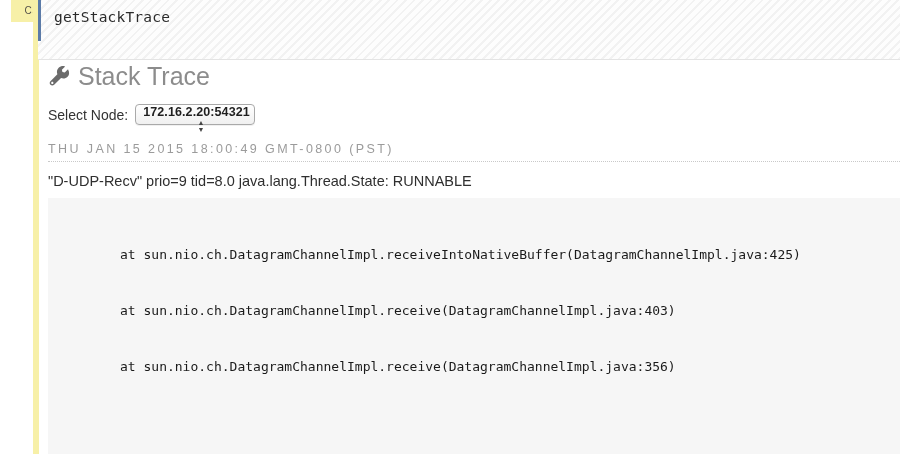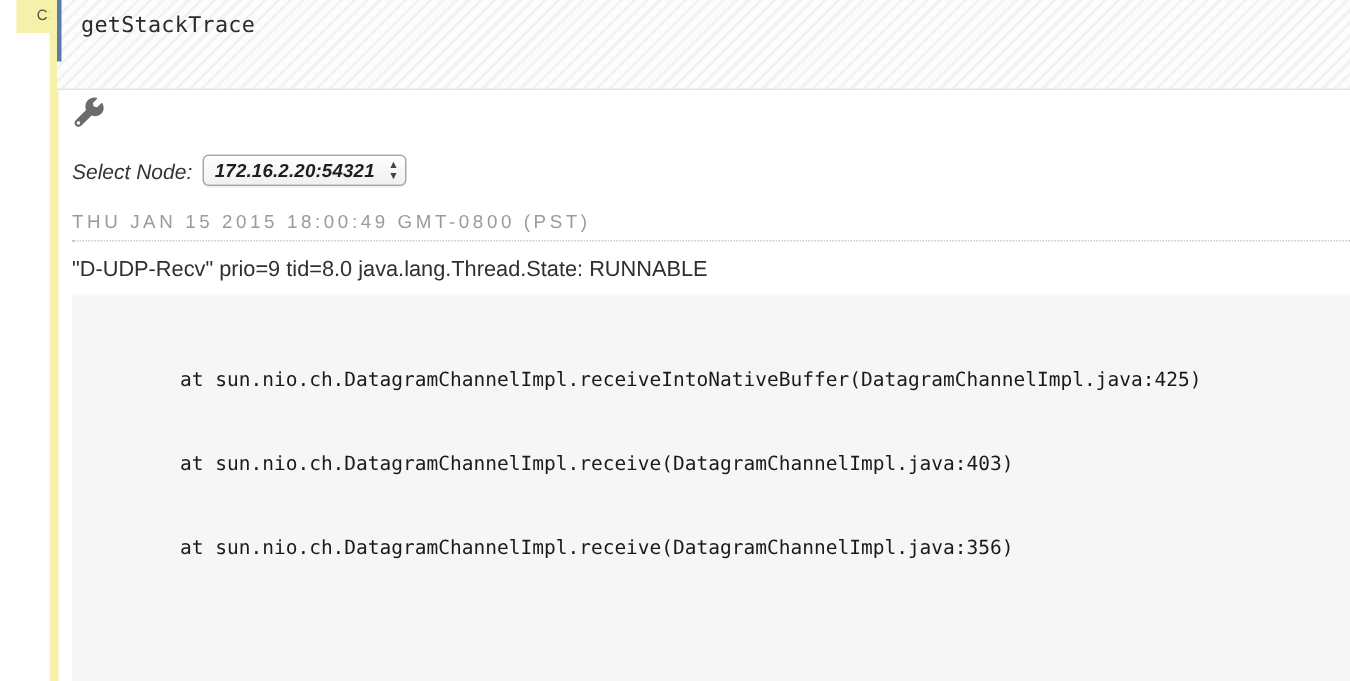--- a/index.html
+++ b/index.html
@@ -102,37 +102,37 @@
     flex: none;
   }
   .wrench-icon svg { display: block; }
 
   .node-row {
     margin-top: 15px;
     display: flex;
     align-items: center;
     font-size: 14px;
     color: #333333;
-    font-style: italic;
   }
   .node-label { margin-right: 7px; }
 
   .node-select {
     display: inline-flex;
     align-items: center;
     height: 19px;
     padding: 0 4px 0 7px;
     border: 1px solid #a9a9a9;
     border-radius: 4px;
     background: linear-gradient(to bottom, #ffffff 0%, #f0f0f0 100%);
     box-shadow: 0 1px 0 rgba(0,0,0,0.06);
     font-size: 12.5px;
     font-weight: bold;
     color: #1f1f1f;
     font-family: "Liberation Sans", sans-serif;
+    flex-direction: column;
   }
   .select-value { letter-spacing: 0.1px; }
   .stepper {
     display: inline-flex;
     flex-direction: column;
     align-items: center;
     justify-content: center;
     margin-left: 9px;
     line-height: 0;
   }
@@ -183,20 +183,21 @@
 </div>
 
 <div class="output">
 
   <h1 class="trace-heading">
     <span class="wrench-icon">
       <svg viewBox="0 0 24 24" width="24" height="24" aria-hidden="true">
         <path d="M21.0 4.3 C20.9 3.9 20.4 3.8 20.1 4.1 L17.1 7.1 L14.6 6.5 L14.0 4.0 L17.0 1.0 C17.3 0.7 17.2 0.2 16.8 0.1 C14.6 -0.4 12.2 0.2 10.5 1.9 C8.6 3.8 8.1 6.6 9.1 9.0 L1.6 16.5 C0.5 17.6 0.5 19.4 1.6 20.5 C2.7 21.6 4.5 21.6 5.6 20.5 L13.1 13.0 C15.5 14.0 18.3 13.5 20.2 11.6 C21.9 9.9 22.5 7.5 21.0 4.3 Z M3.6 19.6 C2.9 19.6 2.4 19.1 2.4 18.4 C2.4 17.7 2.9 17.2 3.6 17.2 C4.3 17.2 4.8 17.7 4.8 18.4 C4.8 19.1 4.3 19.6 3.6 19.6 Z" fill="#6b6b6b" transform="translate(1,1) scale(0.92)"></path>
       </svg>
     </span>
+    <span>Stack Trace</span>
   </h1>
 
   <div class="node-row">
     <span class="node-label">Select Node:</span>
     <span class="node-select">
       <span class="select-value">172.16.2.20:54321</span>
       <span class="stepper">
         <span>▲</span>
         <span>▼</span>
       </span>

